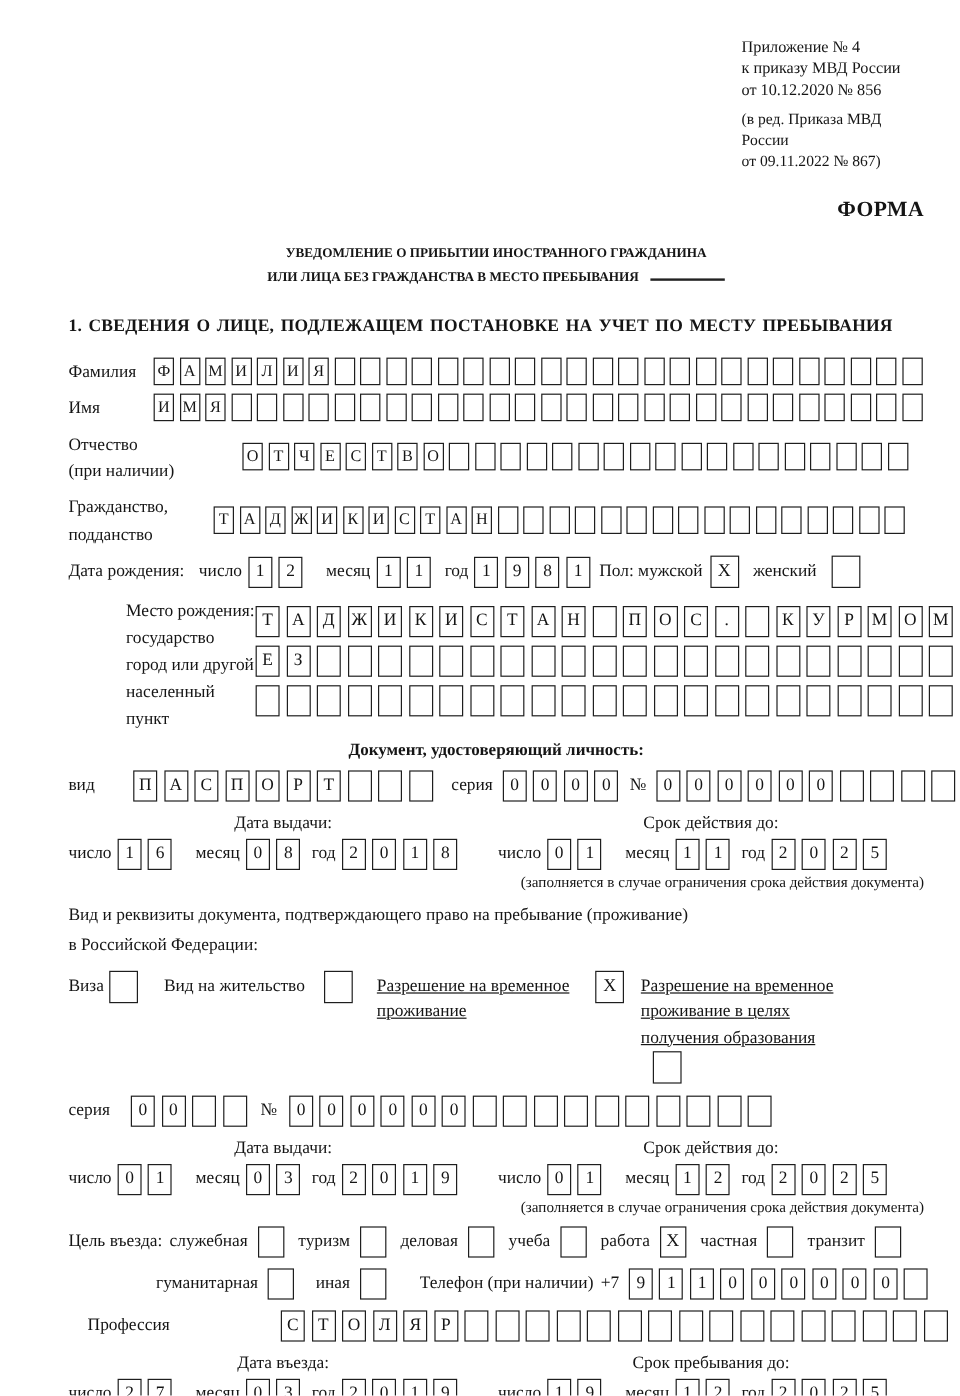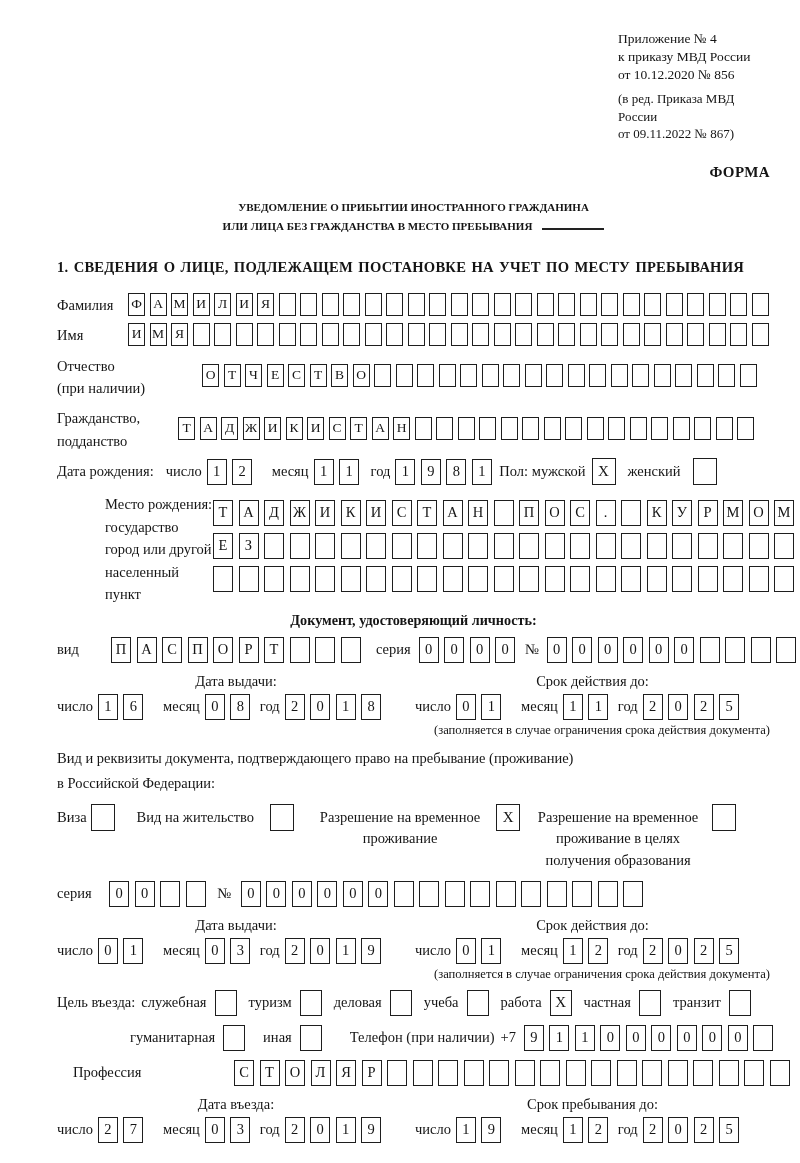--- a/index.html
+++ b/index.html
@@ -1,21 +1,21 @@
 <!DOCTYPE html>
 <html><head>
 <meta charset="utf-8">
 <style>
   html,body{margin:0;padding:0;background:#fff;}
   body{width:800px;height:1163px;font-family:"Liberation Serif","DejaVu Serif",serif;color:#151515;font-size:14px;overflow:hidden;}
   .page{padding:30px 30px 10px 57px;box-sizing:border-box;}
   
   .appendix{margin-left:561px;font-size:13.5px;line-height:1.32;}
   .edition{margin-left:561px;font-size:13px;line-height:1.32;margin-top:7px;}
-  .forma{text-align:right;font-weight:bold;font-size:15px;margin-top:22px;letter-spacing:.4px;}
+  .forma{text-align:right;font-weight:bold;font-size:18px;margin-top:22px;letter-spacing:.4px;}
   
   .title{text-align:center;font-weight:bold;font-size:11px;line-height:1.55;margin-top:18px;}
   .blank-line{display:inline-block;width:62px;border-bottom:2px solid #222;height:12px;margin-left:10px;}
   .sec-heading{font-weight:bold;font-size:14.6px;margin:24px 0 16px 0;word-spacing:1.5px;letter-spacing:.2px;}
   
   .frow{display:flex;align-items:center;margin-bottom:5px;}
   .lbl{font-size:14.5px;line-height:1.5;padding-top:3px;flex-shrink:0;}
   .cells{display:inline-flex;flex-wrap:nowrap;}
   .cell{display:inline-block;box-sizing:border-box;width:17px;height:23px;border:1.6px solid #1e1e1e;margin-right:4.5px;text-align:center;font-size:13.5px;line-height:20px;background:#fff;}
   .lg .cell{width:20px;height:26px;margin-right:5.5px;line-height:23px;font-size:14.5px;}
@@ -34,21 +34,21 @@
   .col-l{width:358px;flex-shrink:0;}
   .col-r{flex:1;}
   .dhead{text-align:center;font-size:14.5px;margin-bottom:4px;}
   .note{ text-align:right;font-size:12.6px;margin-top:3px;margin-bottom:8px;}
   .doc-heading{text-align:center;font-weight:bold;font-size:14.2px;margin:6px 0 8px 0;}
   .intro{font-size:14.5px;line-height:1.75;margin-top:6px;}
   
   .opts{display:flex;align-items:flex-start;margin:8px 0 10px 0;}
   .opt{display:flex;align-items:flex-start;}
   .opt .olabel{font-size:14.5px;line-height:1.45;padding-top:3px;}
-  .opt .center{text-align:center;}
+  .opt .center{text-align:left;text-decoration:underline;}
   .purposes{display:flex;align-items:center;margin-bottom:9px;flex-wrap:nowrap;}
   .purposes .plabel{margin-right:6px;font-size:14.5px;white-space:nowrap;}
   .purposes .checkbox{width:22px;height:26px;line-height:23px;margin-right:12px;margin-left:2px;}
   .indent{padding-left:73px;}
   .phone-label{margin:0 10px 0 16px;white-space:nowrap;}
   .mt2{margin-top:2px;margin-left:48px;} .mt6{margin-top:6px;} .mt10{margin-top:10px;}
 </style>
 </head>
 <body>
 
@@ -427,21 +427,21 @@
       <span class="checkbox" style="margin-left:4px;"></span>
     </span>
     <span class="opt" style="margin-left:22px;">
       <span class="olabel">Вид на жительство</span>
       <span class="checkbox" style="margin-left:16px;"></span>
     </span>
     <span class="opt" style="margin-left:20px;">
       <span class="olabel center" style="width:172px;">Разрешение на временное проживание</span>
       <span class="checkbox" style="margin-left:10px;">X</span>
     </span>
-    <span class="opt" style="margin-left:14px;">
+    <span class="opt" style="margin-left:14px;flex-direction:column;">
       <span class="olabel center" style="width:168px;">Разрешение на временное проживание в целях получения образования</span>
       <span class="checkbox" style="margin-left:10px;"></span>
     </span>
   </div>
 
   <div class="frow mt10" style="align-items:center;">
     <span class="lbl" style="padding-top:0;width:52px;">серия</span>
     <span class="cells lg">
         <span class="cell">0</span>
         <span class="cell">0</span>

